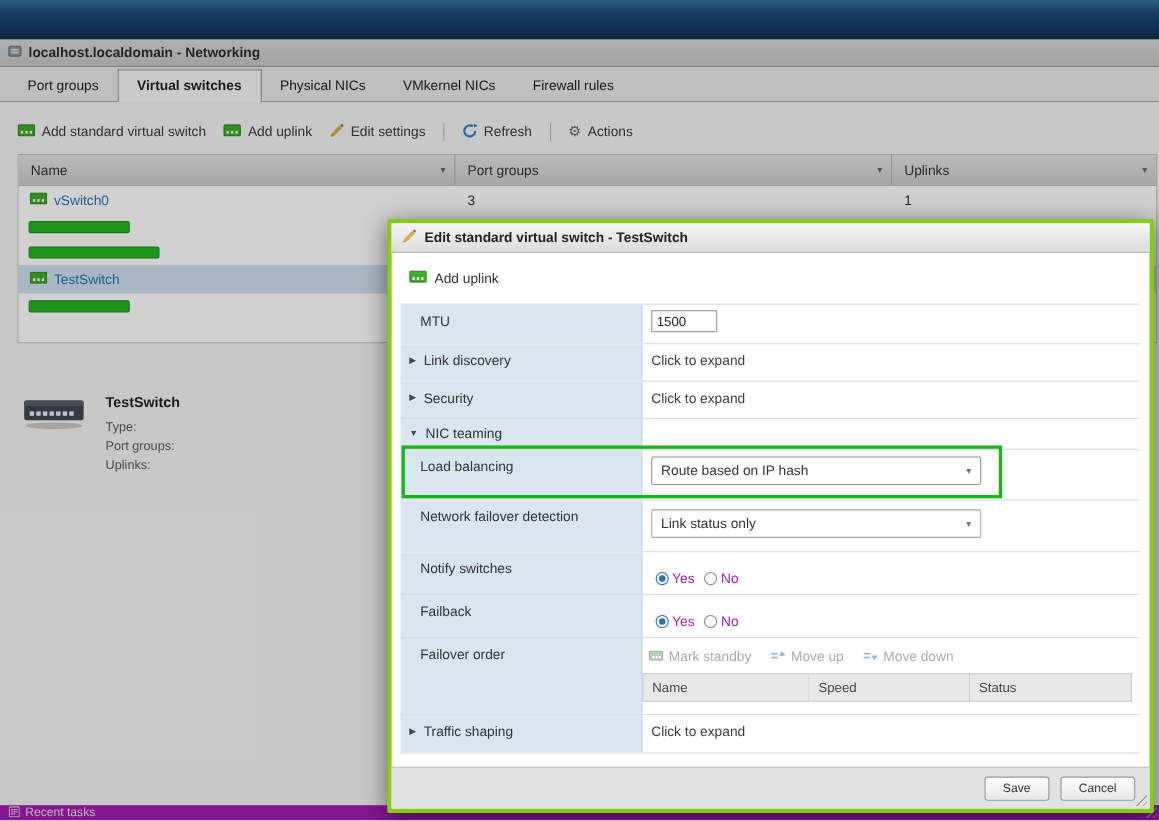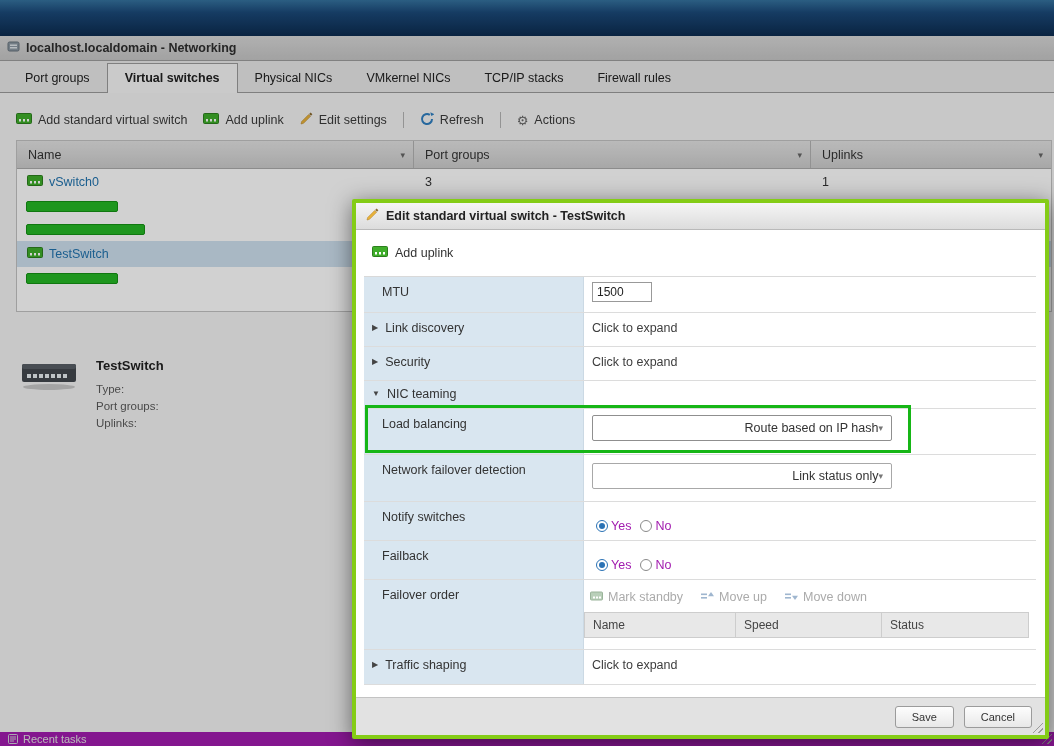--- a/index.html
+++ b/index.html
@@ -80,21 +80,21 @@
   .flabel.plain { padding-left:18px; }
   .flabel.sect { padding-left:8px; cursor:pointer; }
   .arrow { font-size:8px; color:#444; padding-top:2px; }
   .fvalue { flex:1; position:relative; font-size:12.5px; color:#3d3d3d; }
   .expand-text { display:inline-block; padding:8px 0 0 8px; cursor:pointer; }
 
   .mtu-input { width:60px; height:20px; margin:5px 0 0 8px; border:1px solid #999; font-size:12px;
     padding:0 4px; font-family:inherit; color:#222; }
 
   .select { width:300px; height:26px; margin-left:8px; background:#fff; border:1px solid #8f8f8f; border-radius:2px;
-    display:flex; align-items:center; justify-content:flex-end; padding:12px 8px; cursor:pointer; }
+    display:flex; align-items:center; justify-content:space-between; padding:12px 8px; cursor:pointer; }
   .select .sel-text { font-size:12.5px; color:#333; }
   .select .sel-chev { font-size:9px; color:#777; }
   .mt6 { margin-top:6px; } .mt8 { margin-top:8px; }
 
   .radios { padding:9px 0 0 12px; display:flex; align-items:center; }
   .radio-opt { display:inline-flex; align-items:center; gap:3px; margin-right:9px; cursor:pointer; color:#a21caf; }
   .radio { width:12px; height:12px; border:1px solid #8a8a8a; border-radius:50%; background:#fff;
     display:inline-block; position:relative; }
   .radio.checked { border-color:#2a72b5; }
   .radio.checked::after { content:""; position:absolute; inset:2px; border-radius:50%; background:#2a72b5; }
@@ -131,21 +131,20 @@
           <rect x="3" y="7" width="7" height="1.5" fill="#dfe5ea"></rect>
         </svg></span>
     <span>localhost.localdomain - Networking</span>
   </div>
 
   <div class="tabbar">
     <div class="tab">Port groups</div>
     <div class="tab active">Virtual switches</div>
     <div class="tab">Physical NICs</div>
     <div class="tab">VMkernel NICs</div>
-    <div class="tab">TCP/IP stacks</div>
     <div class="tab">Firewall rules</div>
   </div>
 
   <div class="content">
 
     <div class="toolbar">
       <span class="tbtn">
         <span><svg width="16" height="11">
               <rect x="0.5" y="0.5" width="15" height="10" rx="1" fill="#3fae2a" stroke="#2d7f1e"></rect>
               <rect x="3" y="6" width="2" height="2.5" fill="#fff"></rect>

